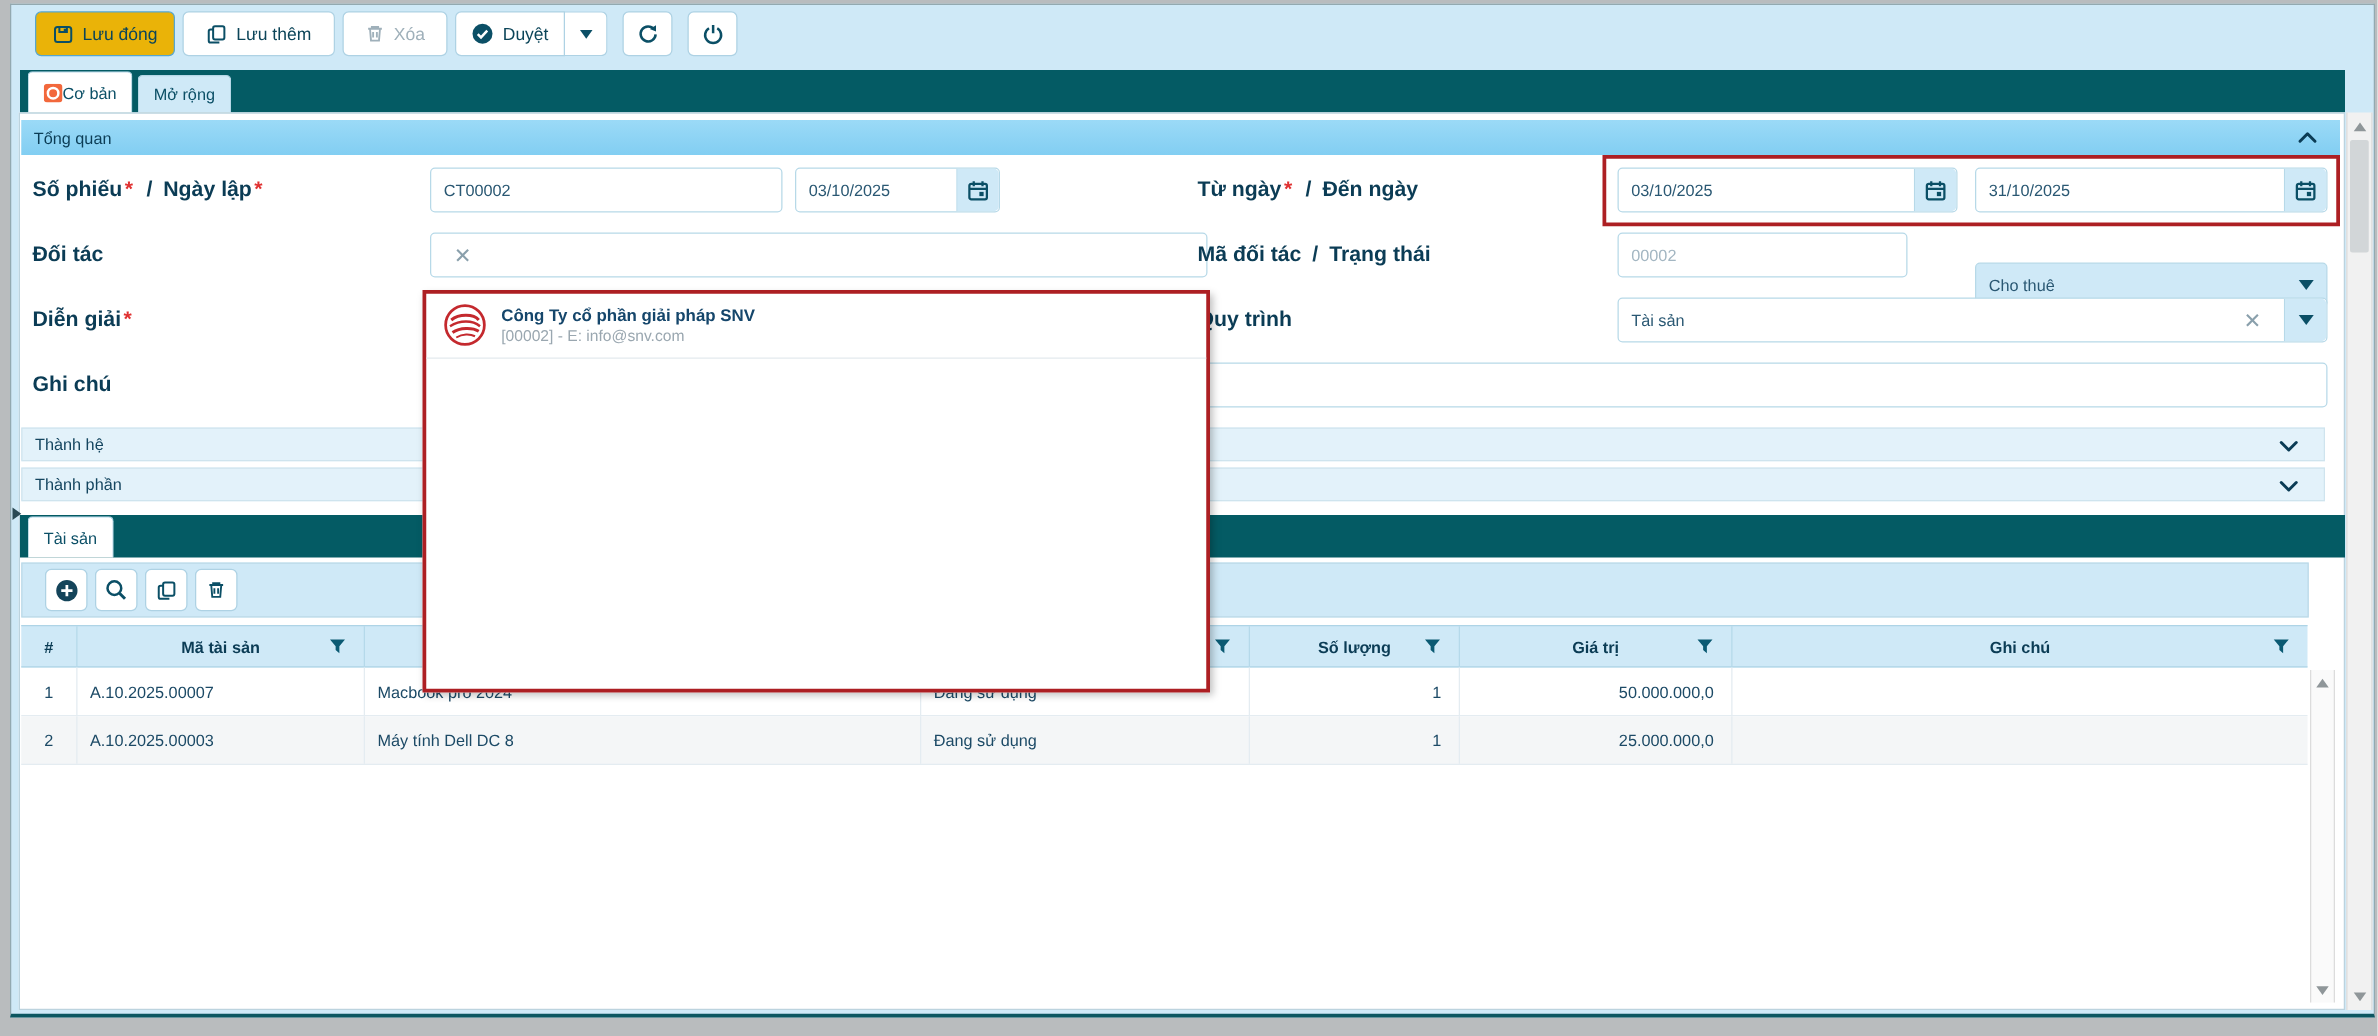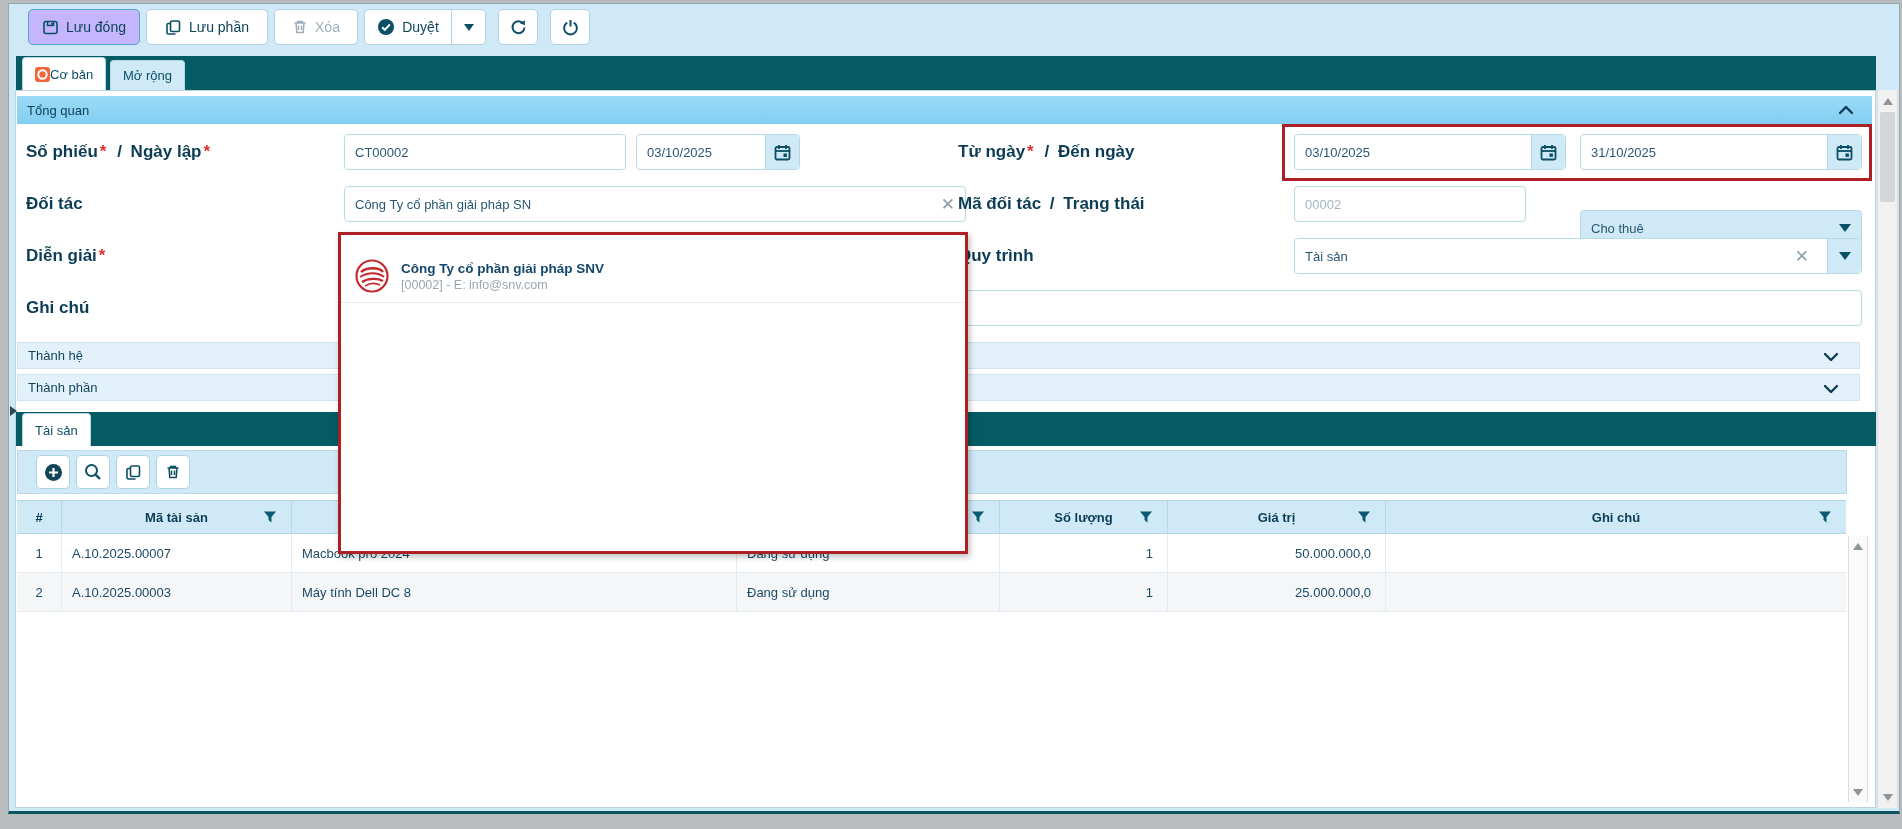--- a/index.html
+++ b/index.html
@@ -9,21 +9,21 @@
   .abs { position:absolute; }
 
   
   .window { left:8px; top:3px; width:1892px; height:811px; background:#cfe9f7;
             border:1px solid #93a9b0; border-bottom:3px solid #0c5660; }
 
   
   .tb-btn { position:absolute; top:9px; height:36px; background:#ffffff; border:1px solid #aed2e4;
             border-radius:5px; display:flex; align-items:center; justify-content:center; gap:7px;
             color:#0c4559; font-size:14px; cursor:default; }
-  .tb-btn.active { background:#c4b5fd; border-color:#57a6ce; }
+  .tb-btn.active { background:#eab308; border-color:#57a6ce; }
   .tb-btn.disabled { color:#9fb0ba; }
   .tb-btn .ic { display:flex; align-items:center; }
   .seg-caret { position:absolute; top:9px; height:36px; width:34px; background:#fff; border:1px solid #aed2e4;
                border-left:none; border-radius:0 5px 5px 0; display:flex; align-items:center; justify-content:center; }
 
   
   .strip { background:#045b64; }
   .tab { position:absolute; display:flex; align-items:center; gap:0; font-size:13px; color:#0b4f66;
          border:1px solid #b6d7e6; border-bottom:none; border-radius:4px 4px 0 0; padding:0 12px; }
   .tab.on { background:#ffffff; }
@@ -52,21 +52,21 @@
             border-left:1px solid #b7d9e8; border-radius:0 4px 4px 0;
             display:flex; align-items:center; justify-content:center; }
   .select { background:#cfe9f7; }
   .clear-x { color:#8aa0ac; font-size:17px; line-height:1; margin-left:8px; }
 
   .red-annot { position:absolute; border:3px solid #ad1f23; background:transparent; }
 
   
   .dropdown { position:absolute; background:#ffffff; border:3px solid #ad1f23;
               box-shadow:2px 3px 6px rgba(0,0,0,.25); }
-  .dd-item { display:flex; align-items:center; gap:12px; padding:24px 12px 9px 14px;
+  .dd-item { display:flex; align-items:center; gap:12px; padding:8px 12px 9px 14px;
              border-bottom:1px solid #e4eaee; }
   .dd-title { font-size:13.5px; font-weight:bold; color:#15466b; }
   .dd-sub { font-size:12.5px; color:#9aa7b0; margin-top:2px; }
 
   
   .gtool-btn { position:absolute; top:455px; width:34px; height:34px; background:#fff; border:1px solid #aed2e4;
                border-radius:5px; display:flex; align-items:center; justify-content:center; }
   .ghead { background:#cfe9f7; border-top:1px solid #aed4e6; border-bottom:1px solid #aed4e6; }
   .gh-cell { position:absolute; top:0; bottom:0; display:flex; align-items:center; justify-content:center;
              font-size:13px; font-weight:bold; color:#0b3c55; border-right:1px solid #b5d9ea; }
@@ -105,21 +105,21 @@
   <span>Lưu đóng</span>
 </div>
 
 <div class="tb-btn abs" style="left:146px; width:122px;">
   <span class="ic">
     <svg width="17" height="17" viewBox="0 0 17 17">
         <rect x="5.5" y="2" width="9" height="10.5" rx="1.5" fill="none" stroke="#0b4f66" stroke-width="1.6"></rect>
         <path d="M5.5 4.5 H3.5 a1.5 1.5 0 0 0 -1.5 1.5 v7.5 a1.5 1.5 0 0 0 1.5 1.5 h7" fill="none" stroke="#0b4f66" stroke-width="1.6"></path>
       </svg>
   </span>
-  <span>Lưu phần</span>
+  <span>Lưu thêm</span>
 </div>
 
 <div class="tb-btn disabled abs" style="left:274px; width:84px;">
   <span class="ic">
     <svg width="16" height="16" viewBox="0 0 16 16">
         <path d="M2.5 4 h11 M5.5 4 v-1.5 h5 v1.5 M4 4 l.8 9.5 h6.4 L12 4 M6.5 6.5 v4.5 M9.5 6.5 v4.5" fill="none" stroke="#9fb0ba" stroke-width="1.5"></path>
       </svg>
   </span>
   <span>Xóa</span>
 </div>
@@ -228,21 +228,20 @@
       </svg>
   </span>
 </div>
 
 <div class="red-annot" style="left:1282px; top:124px; width:590px; height:57px;"></div>
 
 <div class="abs flabel" style="left:26px; top:186px;">
   <span>Đối tác</span>
 </div>
 <div class="inp" style="left:344px; top:186px; width:622px;">
-  <span class="val"><span>Công Ty cổ phần giải pháp </span><span class="wavy">SN</span></span>
   <span class="clear-x">✕</span>
 </div>
 
 <div class="abs flabel" style="left:958px; top:186px;">
   <span>Mã đối tác</span>
   <span style="margin:0 4px;">/</span>
   <span>Trạng thái</span>
 </div>
 <div class="inp gray" style="left:1294px; top:186px; width:232px;">
   <span class="val">00002</span>

